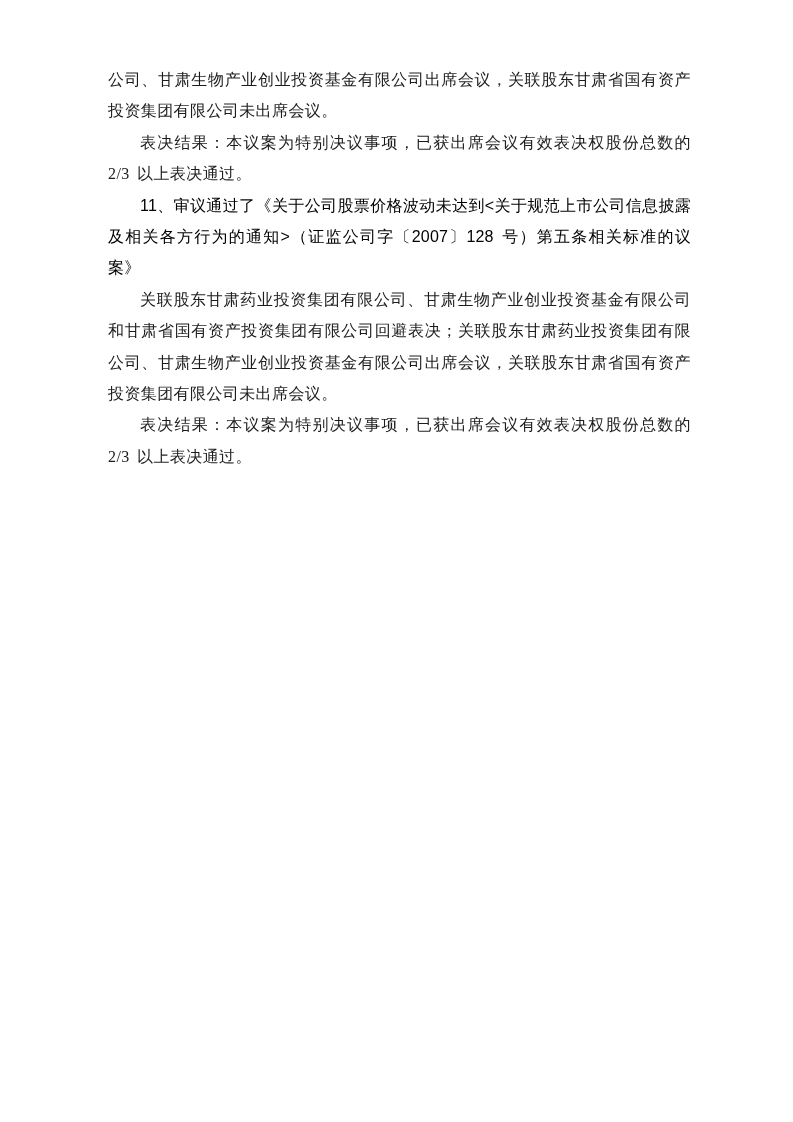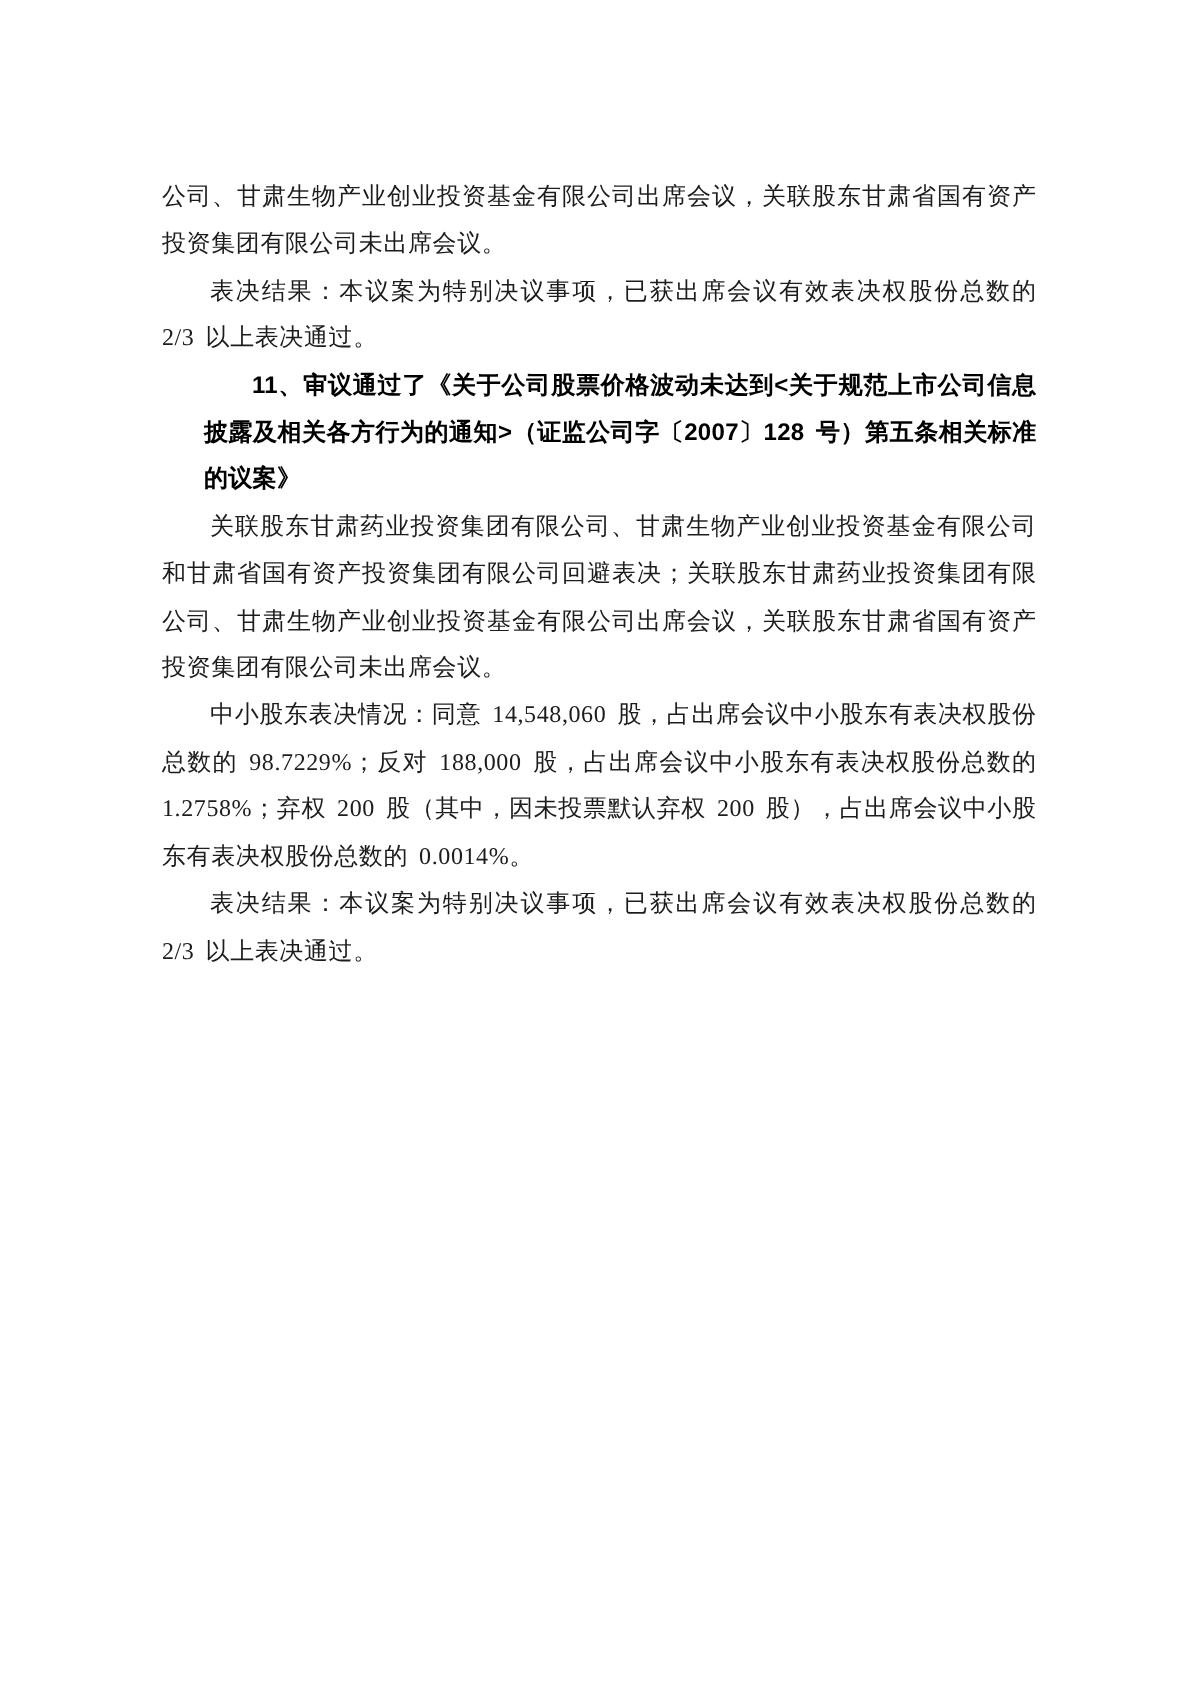--- a/index.html
+++ b/index.html
@@ -10,46 +10,44 @@
     width: 793px;
     height: 1122px;
     background: var(--bg, #ffffff);
     font-family: "Liberation Serif", "DejaVu Serif", serif;
     overflow: hidden;
   }
   .page {
     box-sizing: border-box;
     width: 793px;
     height: 1122px;
-    padding: 116px 102px 0 108px;
+    padding: 64px 102px 0 108px;
     background: var(--bg, #ffffff);
   }
   .para {
     margin: 0;
     font-size: 16px;
     line-height: 31.4px;
     color: var(--text, #1c1c1c);
     text-align: justify;
     letter-spacing: 0.4px;
     word-spacing: 3px;
   }
   .indent {
     text-indent: 2em;
   }
   .heading {
-    font-weight: bold;
+    font-weight: normal;
     color: var(--heading, #000000);
     font-family: "Liberation Sans", "DejaVu Sans", sans-serif;
     letter-spacing: 0.2px;
-    margin-left: 28px;
   }
 </style>
 </head>
 <body>
 
 <div class="page">
   <p class="para">公司、甘肃生物产业创业投资基金有限公司出席会议，关联股东甘肃省国有资产投资集团有限公司未出席会议。</p>
   <p class="para indent">表决结果：本议案为特别决议事项，已获出席会议有效表决权股份总数的 2/3 以上表决通过。</p>
   <p class="para indent heading">11、审议通过了《关于公司股票价格波动未达到&lt;关于规范上市公司信息披露及相关各方行为的通知&gt;（证监公司字〔2007〕128 号）第五条相关标准的议案》</p>
   <p class="para indent">关联股东甘肃药业投资集团有限公司、甘肃生物产业创业投资基金有限公司和甘肃省国有资产投资集团有限公司回避表决；关联股东甘肃药业投资集团有限公司、甘肃生物产业创业投资基金有限公司出席会议，关联股东甘肃省国有资产投资集团有限公司未出席会议。</p>
-  <p class="para indent">中小股东表决情况：同意 14,548,060 股，占出席会议中小股东有表决权股份总数的 98.7229%；反对 188,000 股，占出席会议中小股东有表决权股份总数的 1.2758%；弃权 200 股（其中，因未投票默认弃权 200 股），占出席会议中小股东有表决权股份总数的 0.0014%。</p>
   <p class="para indent">表决结果：本议案为特别决议事项，已获出席会议有效表决权股份总数的 2/3 以上表决通过。</p>
 </div>
 
 </body></html>

